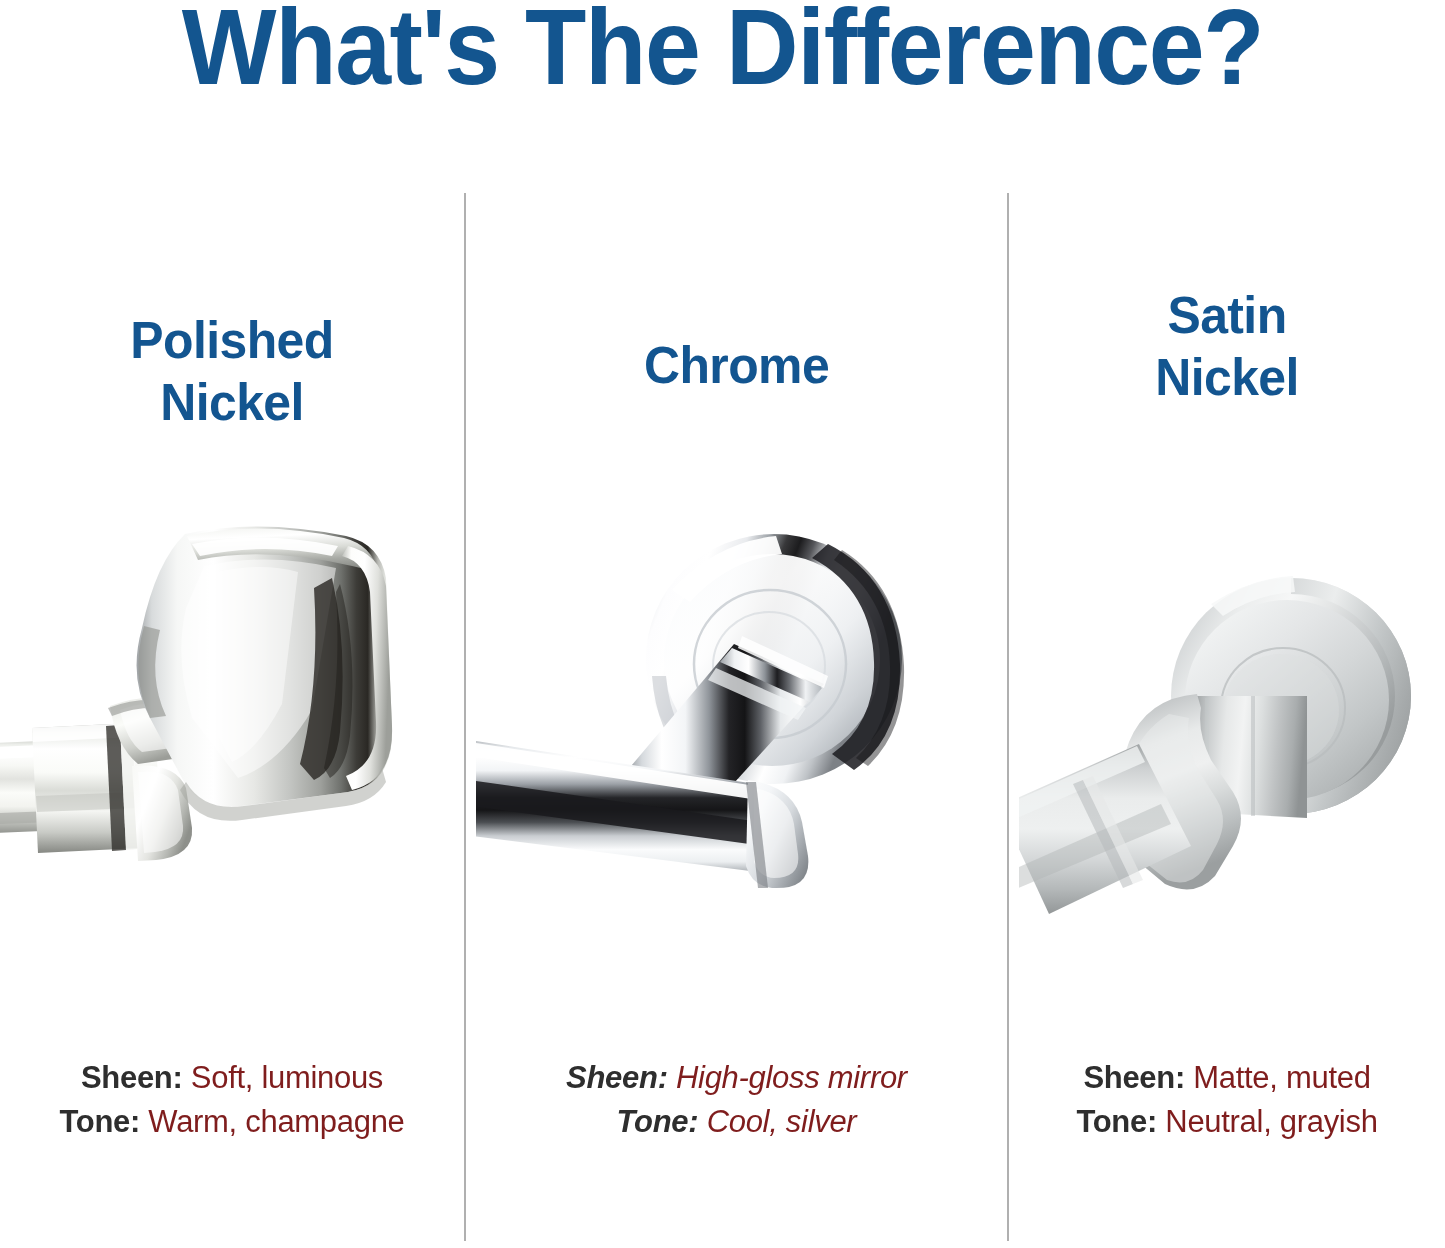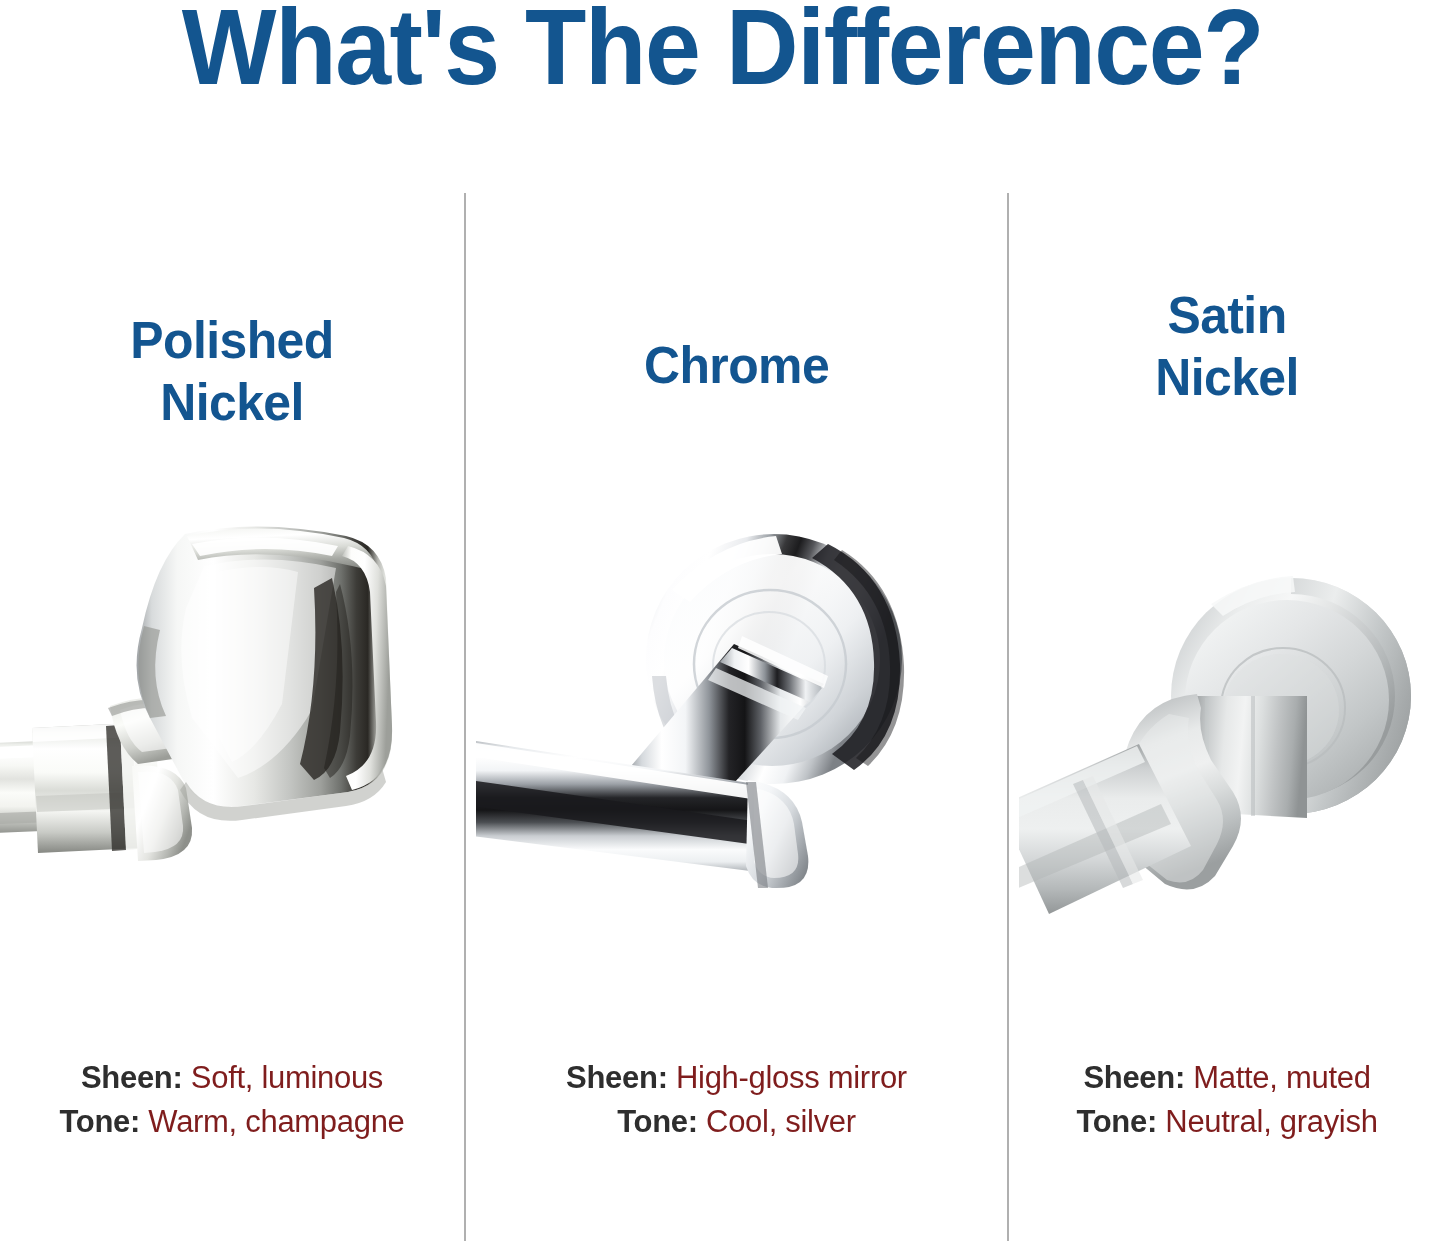--- a/index.html
+++ b/index.html
@@ -95,21 +95,21 @@
     left: 0;
     width: 100%;
     text-align: center;
     font-family: "Liberation Sans", sans-serif;
     font-size: 31px;
     line-height: 44px;
     color: #3b3b3b;
     letter-spacing: -0.3px;
   }
   .col-1 .caption { top: 1040px; }
-  .col-2 .caption { top: 1040px; }
+  .col-2 .caption { top: 1040px; font-style: italic; }
   .col-3 .caption { top: 1040px; }
 
   .caption .lbl { font-weight: bold; color: #2e2e2e; text-align: center; }
   .caption .val { font-weight: normal; color: #7f1d1d; }
   .caption .line { display: block; white-space: nowrap; }
 </style>
 </head>
 <body>
 
 <div id="page">

